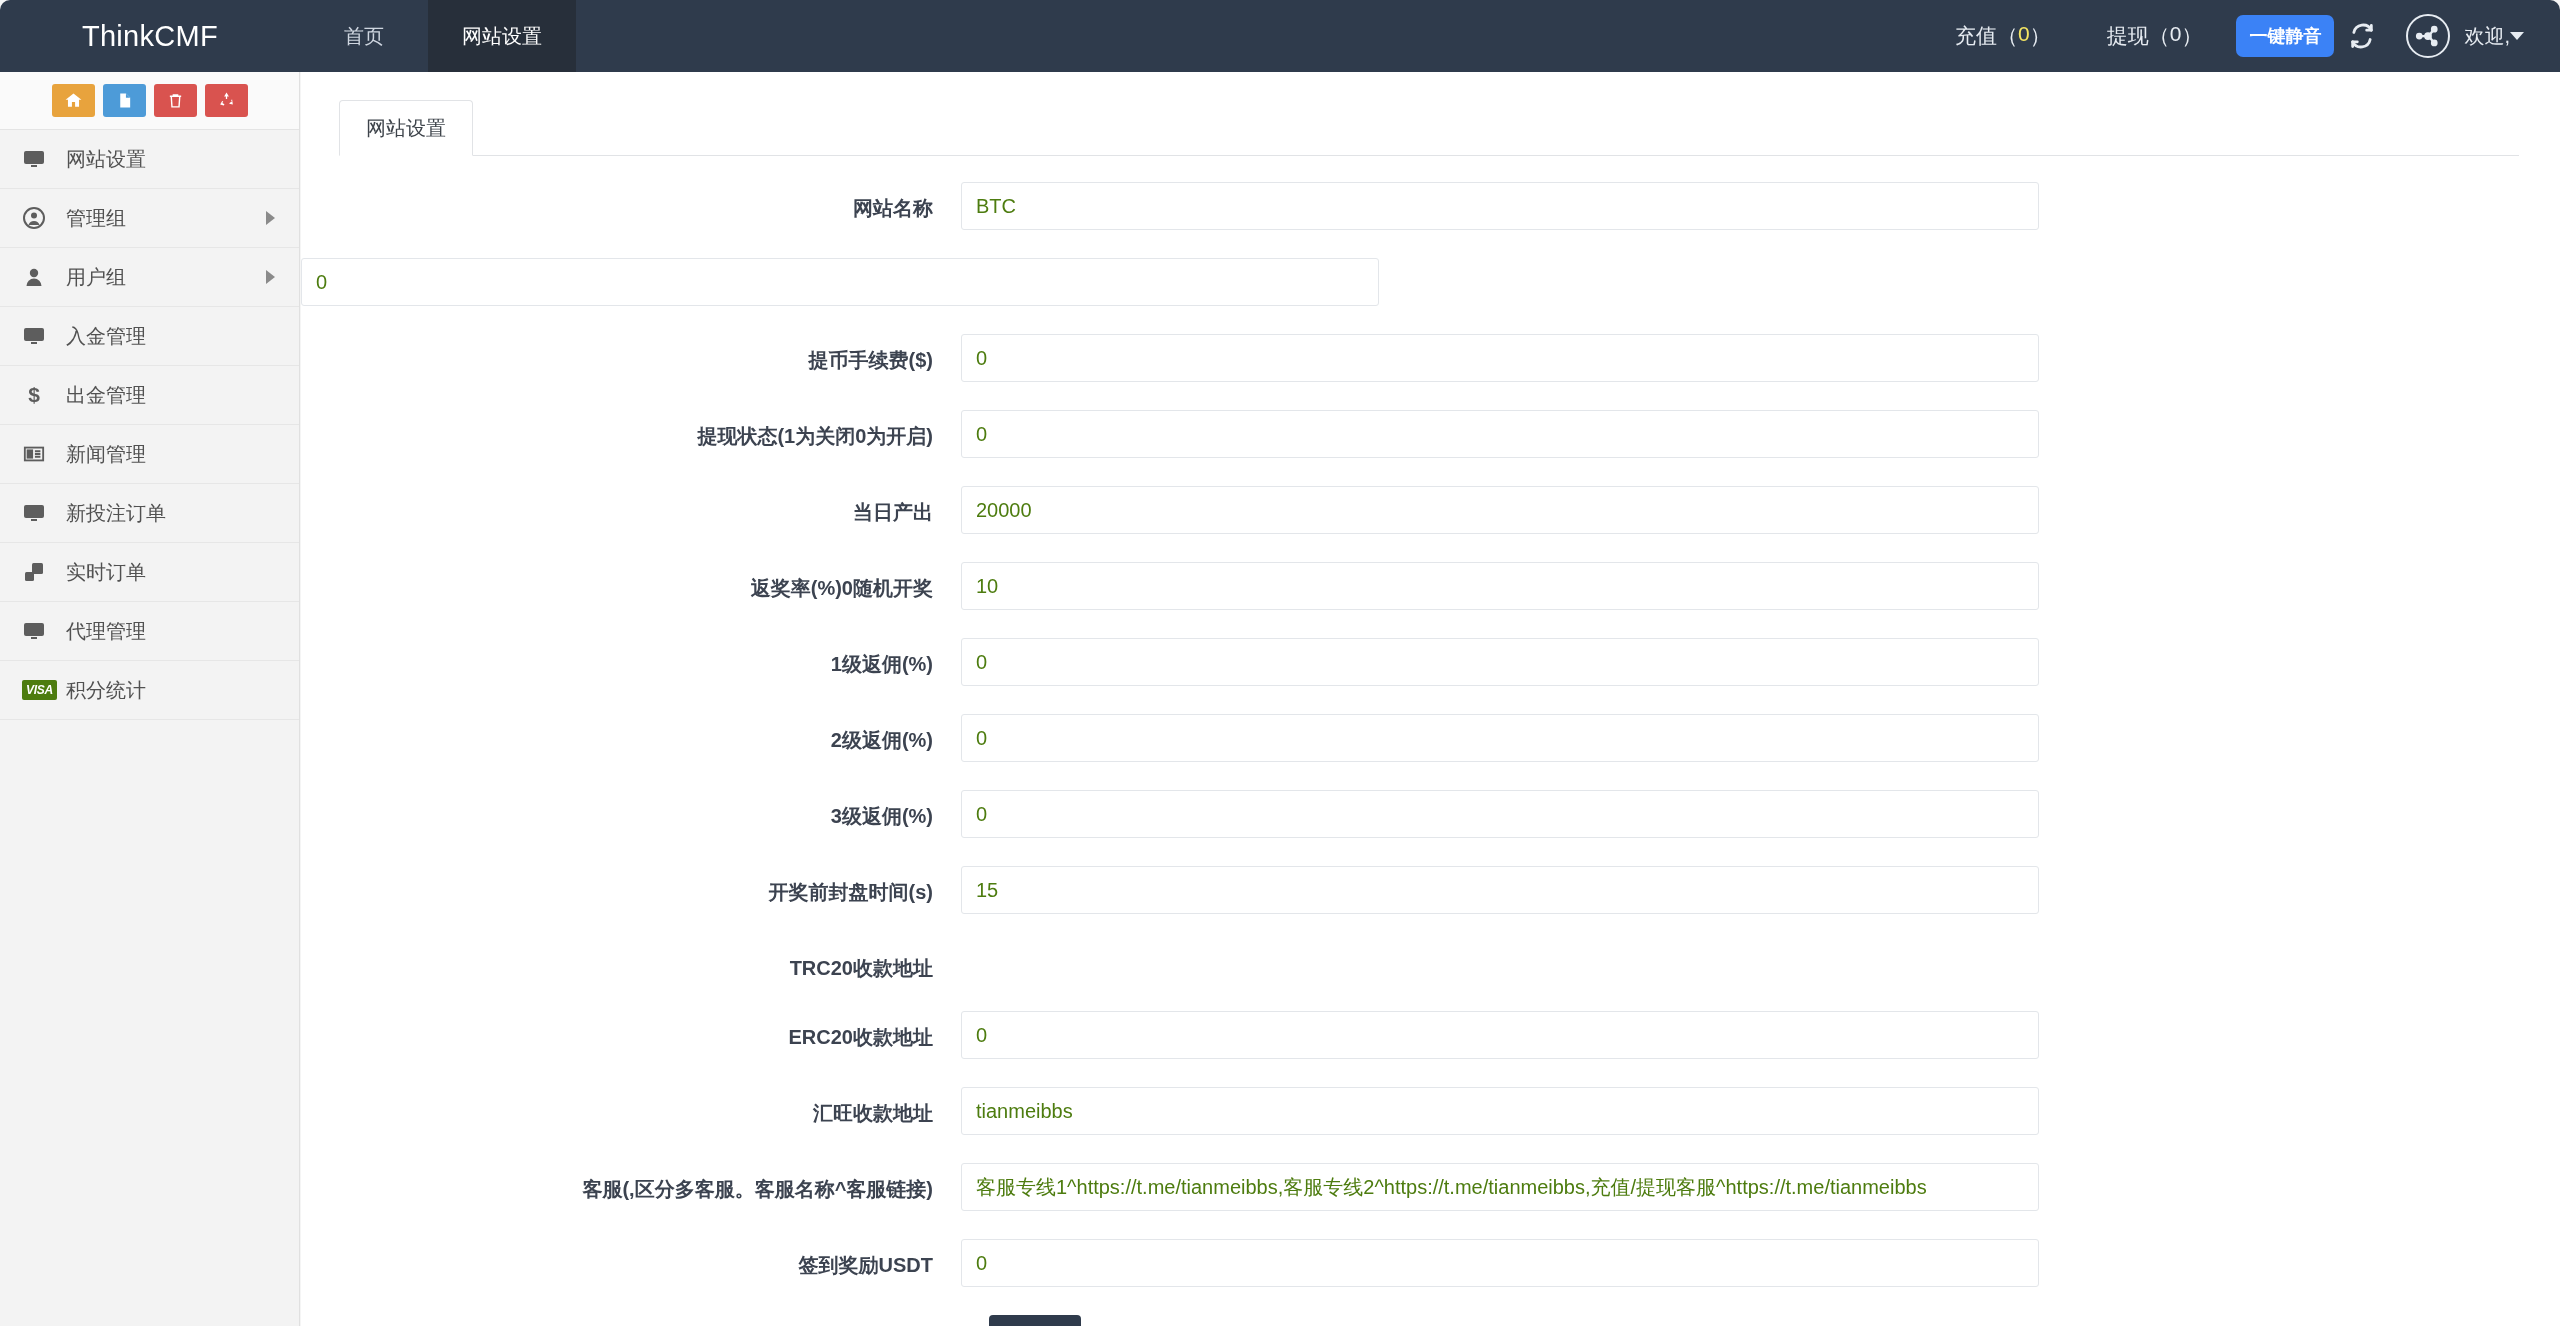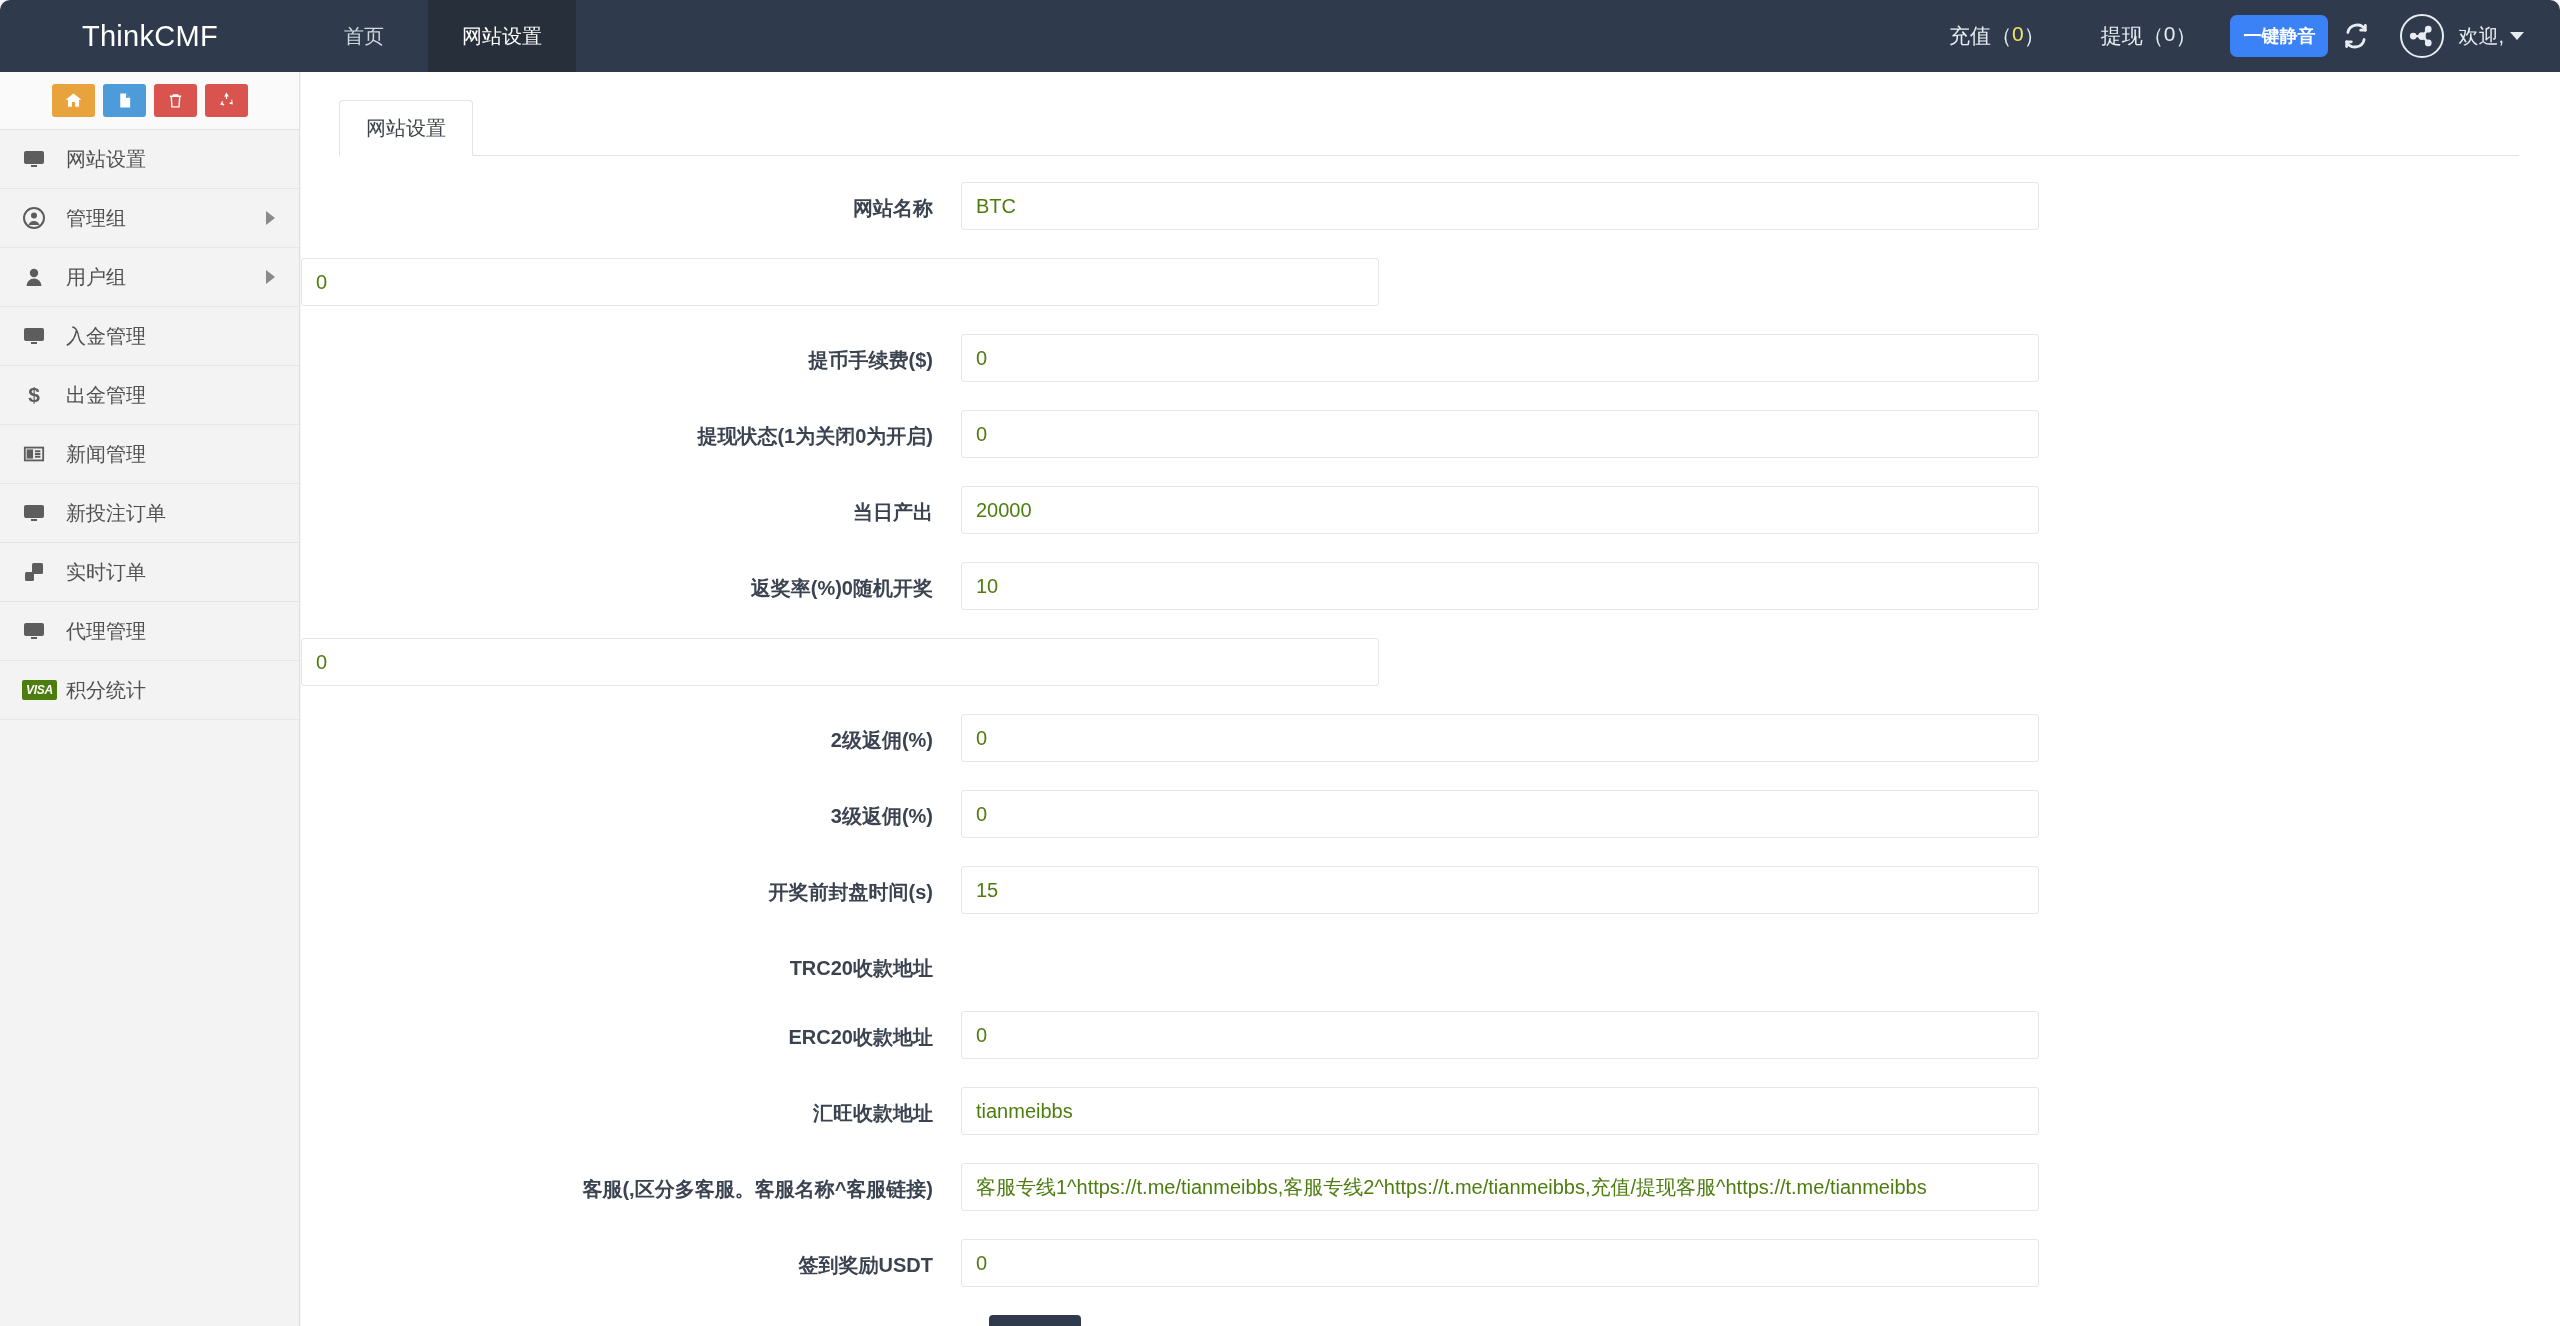--- a/index.html
+++ b/index.html
@@ -36,21 +36,21 @@
   .mute-btn {
     background: #3b82f6; color: #fff; font-size: 18px;
     border-radius: 7px; padding: 9px 13px; margin: 0 14px 0 6px;
     cursor: pointer; white-space: nowrap; font-weight: 700;
   }
   .refresh-ico { color: #e7ecf2; cursor: pointer; display: flex; align-items: center; }
   .avatar {
     width: 44px; height: 44px; border-radius: 50%; border: 2px solid #e7ecf2;
     margin-left: 30px; display: flex; align-items: center; justify-content: center;
   }
-  .welcome { color: #e7ecf2; font-size: 20px; margin-left: 14px; display: flex; align-items: center; gap: 6px; }
+  .welcome { color: #e7ecf2; font-size: 20px; margin-left: 14px; display: flex; align-items: center; gap: 0; }
   .caret-d {
     width: 0; height: 0; border-left: 7px solid transparent;
     border-right: 7px solid transparent; border-top: 8px solid #e7ecf2;
   }
 
   
   .sidebar {
     position: absolute; top: 72px; left: 0; width: 300px; height: 1254px;
     background: #f3f3f3; border-right: 1px solid #e0e0e0;
   }
@@ -316,20 +316,21 @@
       </div>
       <div class="frow">
         <div class="flabel">当日产出</div>
         <input class="finput" type="text" value="20000" style="">
       </div>
       <div class="frow">
         <div class="flabel">返奖率(%)0随机开奖</div>
         <input class="finput" type="text" value="10" style="">
       </div>
       <div class="frow">
+        <div class="flabel">1级返佣(%)</div>
         <input class="finput" type="text" value="0" style="">
       </div>
       <div class="frow">
         <div class="flabel">2级返佣(%)</div>
         <input class="finput" type="text" value="0" style="">
       </div>
       <div class="frow">
         <div class="flabel">3级返佣(%)</div>
         <input class="finput" type="text" value="0" style="">
       </div>

